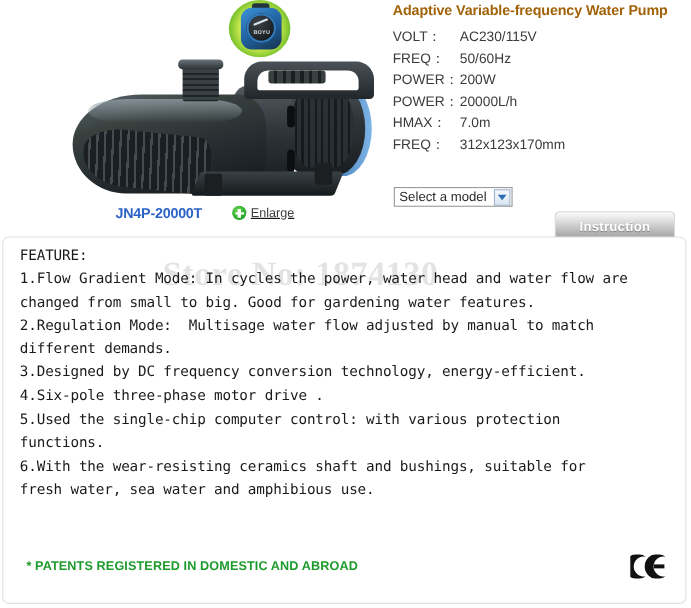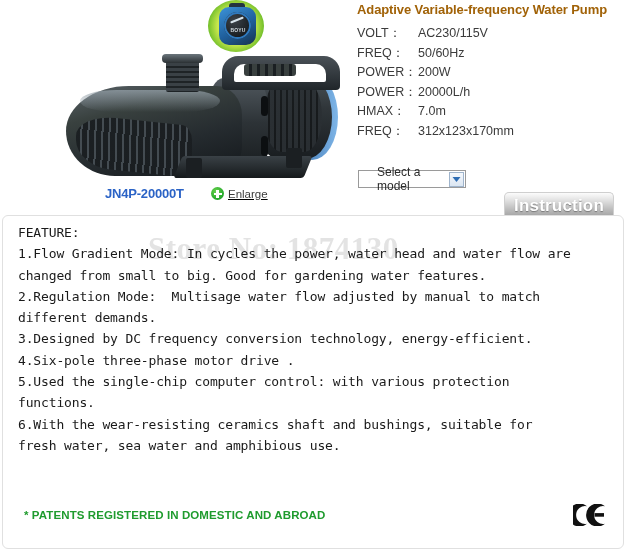--- a/index.html
+++ b/index.html
@@ -284,21 +284,21 @@
   #model-select {
     position: absolute;
     left: 358px; top: 170px;
     width: 108px;
     height: 18px;
     border: 1px solid #9a9a9a;
     background: #ffffff;
     box-sizing: border-box;
     display: flex;
     align-items: center;
-    padding-left: 18px;
+    padding-left: 4px;
     cursor: pointer;
   }
   #model-select-value {
     font-size: 12px;
     color: #2a2a2a;
     font-family: "Liberation Sans", sans-serif;
     flex: 1;
   }
   #model-select-arrow {
     width: 15px; height: 15px;
@@ -323,21 +323,21 @@
     background: linear-gradient(180deg,#fcfcfc 0%, #e8e8e8 22%, #b8b8b8 70%, #9e9e9e 100%);
     border: 1px solid #cfcfcf;
     border-bottom: none;
     box-sizing: border-box;
     display: flex;
     align-items: center;
     justify-content: center;
     cursor: pointer;
   }
   #instruction-tab-label {
-    font-size: 17px;
+    font-size: 12px;
     font-weight: bold;
     color: #ffffff;
     text-shadow: 0 1px 1px rgba(80,80,80,.6);
     font-family: "Liberation Sans", sans-serif;
     letter-spacing: .2px;
   }
 
   
   #content-panel {
     position: absolute;

